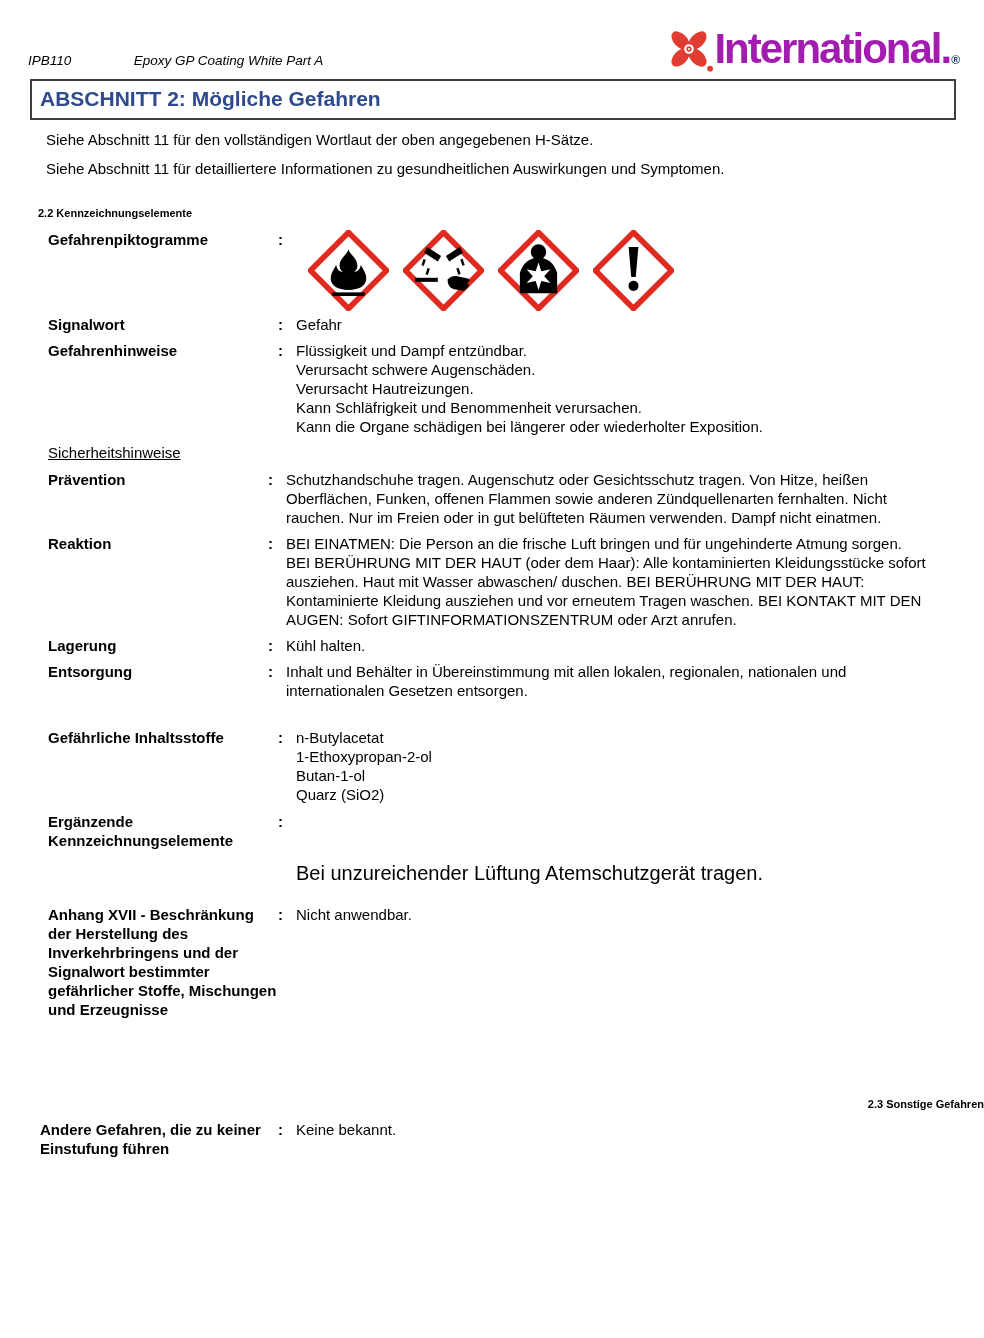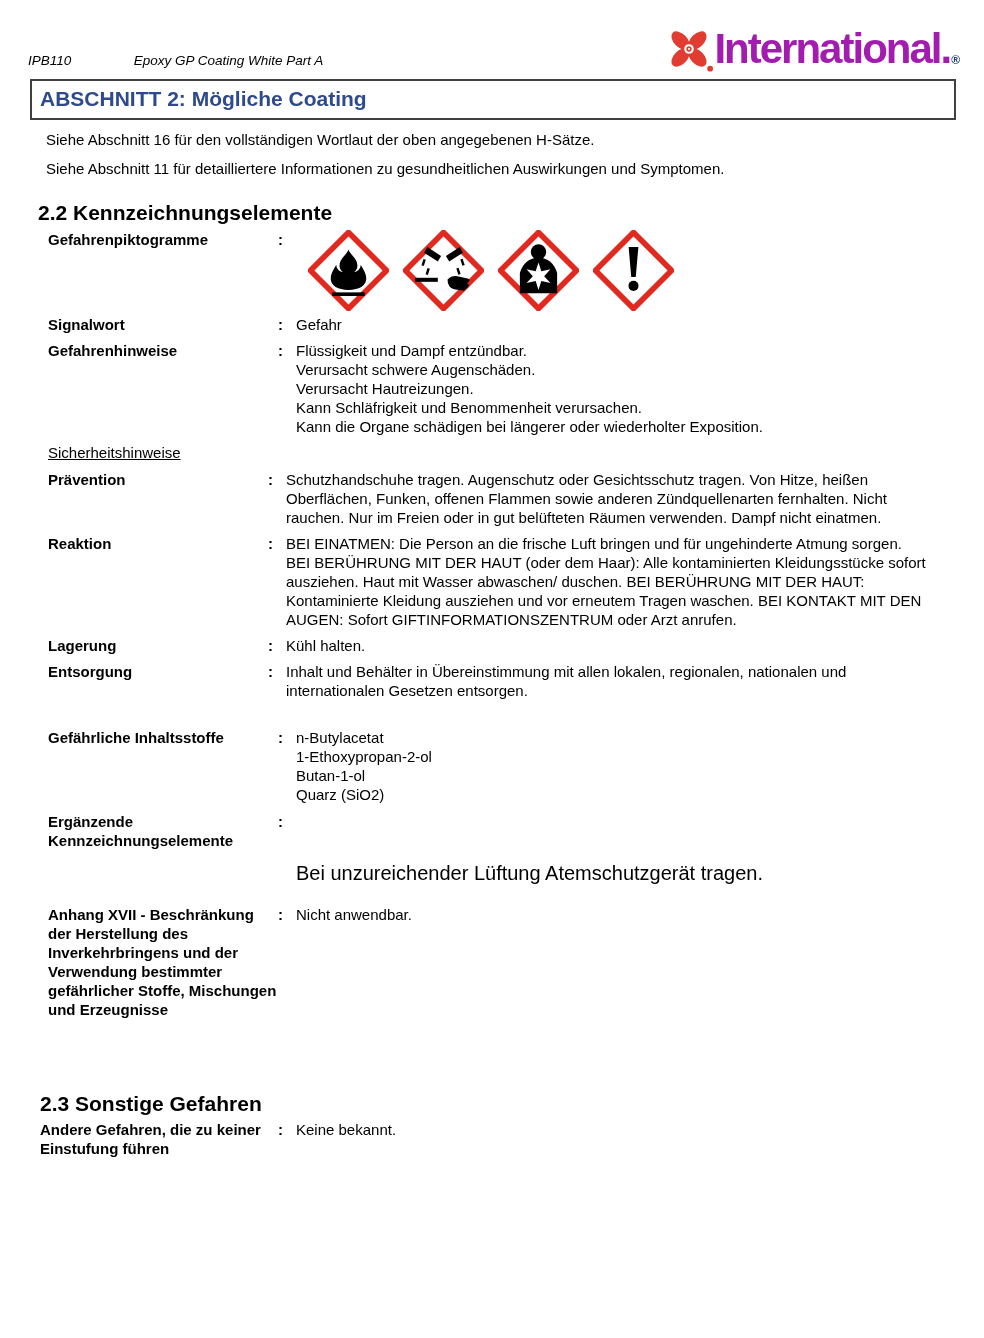--- a/index.html
+++ b/index.html
@@ -10,22 +10,22 @@
   .doc-header{position:relative;height:56px;margin-top:17px;}
   .doc-ids{position:absolute;left:28px;top:36px;font-style:italic;font-size:13.5px;white-space:nowrap;}
   .doc-code{display:inline-block;width:102px;}
   .logo{position:absolute;right:24px;top:8px;display:flex;align-items:center;}
   .logo svg{width:48px;height:48px;display:block;}
   .logo .brand{font-size:42px;font-weight:bold;color:#a21caf;letter-spacing:-2px;line-height:48px;margin-left:1px;}
   .logo .reg{font-size:12px;color:#1B3D7C;align-self:flex-end;margin:0 0 6px 1px;font-weight:bold;}
   .section-box{margin:6px 28px 0 30px;border:2px solid #404040;padding:5px 10px 7px 8px;}
   .section-box h1{margin:0;font-size:21px;font-weight:bold;color:#2E4A8C;line-height:25px;}
   p.intro{margin:11px 0 0 46px;font-size:15px;line-height:18px;}
-  h2.subsection{margin:26px 0 0 38px;font-size:21px;font-weight:bold;line-height:18px;}
-  h2.s23{margin-top:76px;margin-left:40px;}
+  h2.subsection{margin:26px 0 0 38px;font-size:11px;font-weight:bold;line-height:18px;}
+  h2.s23{margin-top:76px;margin-left:40px;text-align:right;}
   .row{display:flex;align-items:flex-start;font-size:15px;line-height:19px;margin-left:48px;}
   .row .label{width:230px;font-weight:bold;}
   .row .colon{width:18px;font-weight:bold;}
   .row .value{width:640px;white-space:pre-line;}
   .row.sub{margin-left:48px;}
   .row.sub .label{width:220px;}
   .row.s23row{margin-left:40px;}
   .row.s23row .label{width:238px;}
   .mt7{margin-top:7px}.mt8{margin-top:8px}.mt10{margin-top:28px}
   .mt15{margin-top:4px}.mt22{margin-top:22px}
@@ -56,24 +56,24 @@
         <circle cx="50" cy="50" r="2.2" fill="#fff"></circle>
         <circle cx="94" cy="91" r="6" fill="#E03C31"></circle>
       </svg>
     </span>
     <span class="brand">International.</span>
     <span class="reg">®</span>
   </div>
 </header>
 
 <div class="section-box">
-  <h1>ABSCHNITT 2: Mögliche Coating</h1>
+  <h1>ABSCHNITT 2: Mögliche Gefahren</h1>
 </div>
 
-<p class="intro">Siehe Abschnitt 16 für den vollständigen Wortlaut der oben angegebenen H-Sätze.</p>
+<p class="intro">Siehe Abschnitt 11 für den vollständigen Wortlaut der oben angegebenen H-Sätze.</p>
 <p class="intro">Siehe Abschnitt 11 für detailliertere Informationen zu gesundheitlichen Auswirkungen und Symptomen.</p>
 
 <h2 class="subsection">2.2 Kennzeichnungselemente</h2>
 
 <div class="row mt8">
   <div class="label">Gefahrenpiktogramme</div>
   <div class="colon">:</div>
   <div class="picto-strip">
     <span>
       <svg viewBox="0 0 100 100">
@@ -170,21 +170,21 @@
 
 <div class="row mt8">
   <div class="label">Ergänzende Kennzeichnungselemente</div>
   <div class="colon">:</div>
   <div class="value"></div>
 </div>
 
 <div class="note">Bei unzureichender Lüftung Atemschutzgerät tragen.</div>
 
 <div class="row mt22">
-  <div class="label">Anhang XVII - Beschränkung der Herstellung des Inverkehrbringens und der Verwendung bestimmter gefährlicher Stoffe, Mischungen und Erzeugnisse</div>
+  <div class="label">Anhang XVII - Beschränkung der Herstellung des Inverkehrbringens und der Signalwort bestimmter gefährlicher Stoffe, Mischungen und Erzeugnisse</div>
   <div class="colon">:</div>
   <div class="value">Nicht anwendbar.</div>
 </div>
 
 <h2 class="subsection s23">2.3 Sonstige Gefahren</h2>
 
 <div class="row s23row mt7">
   <div class="label">Andere Gefahren, die zu keiner Einstufung führen</div>
   <div class="colon">:</div>
   <div class="value">Keine bekannt.</div>

